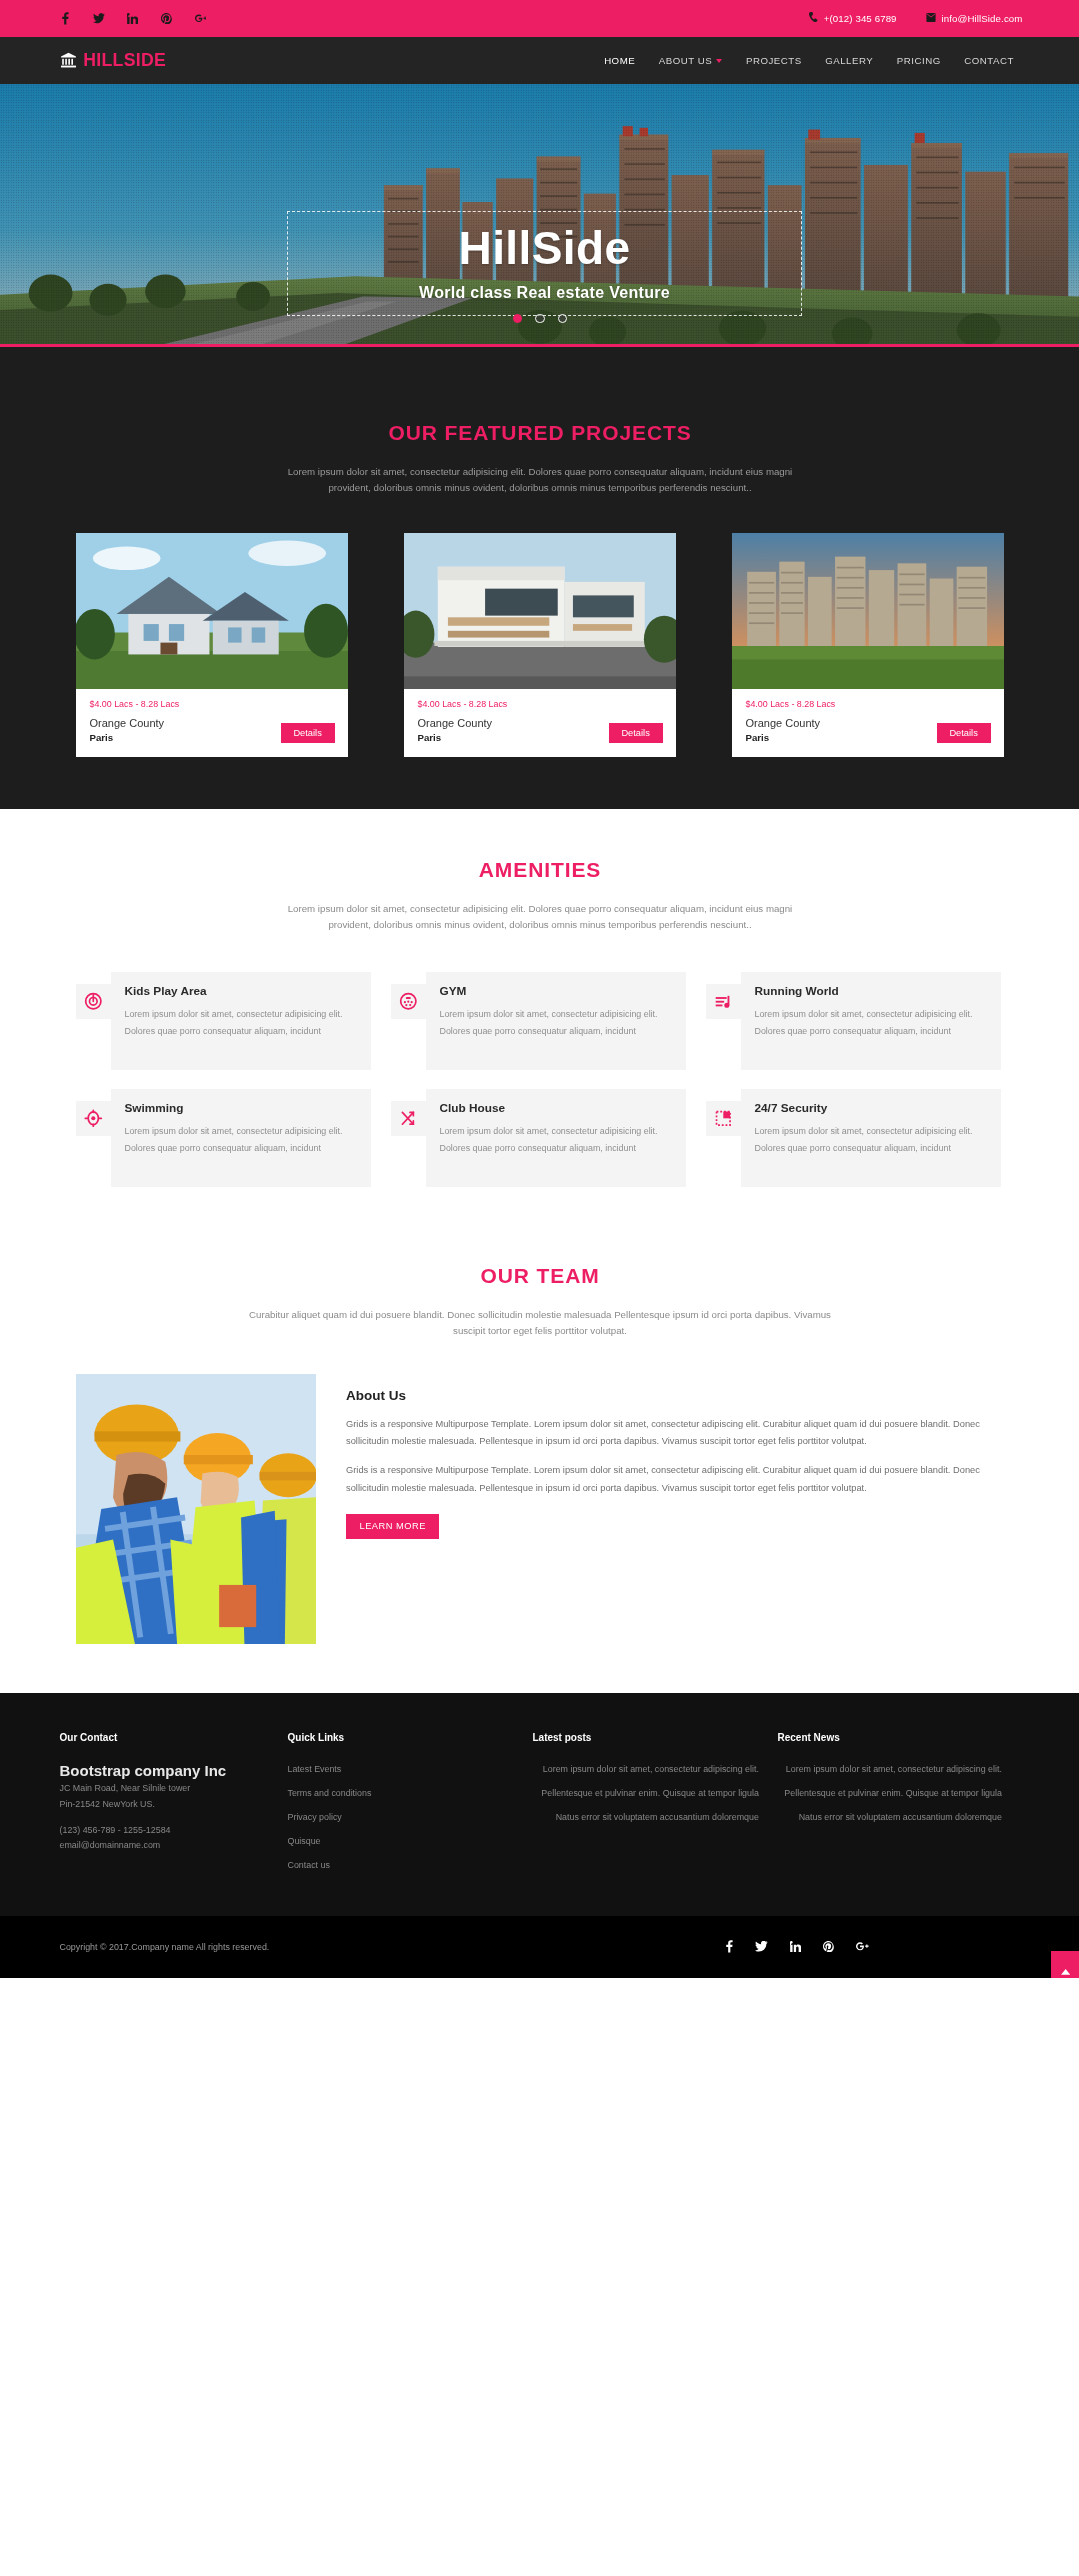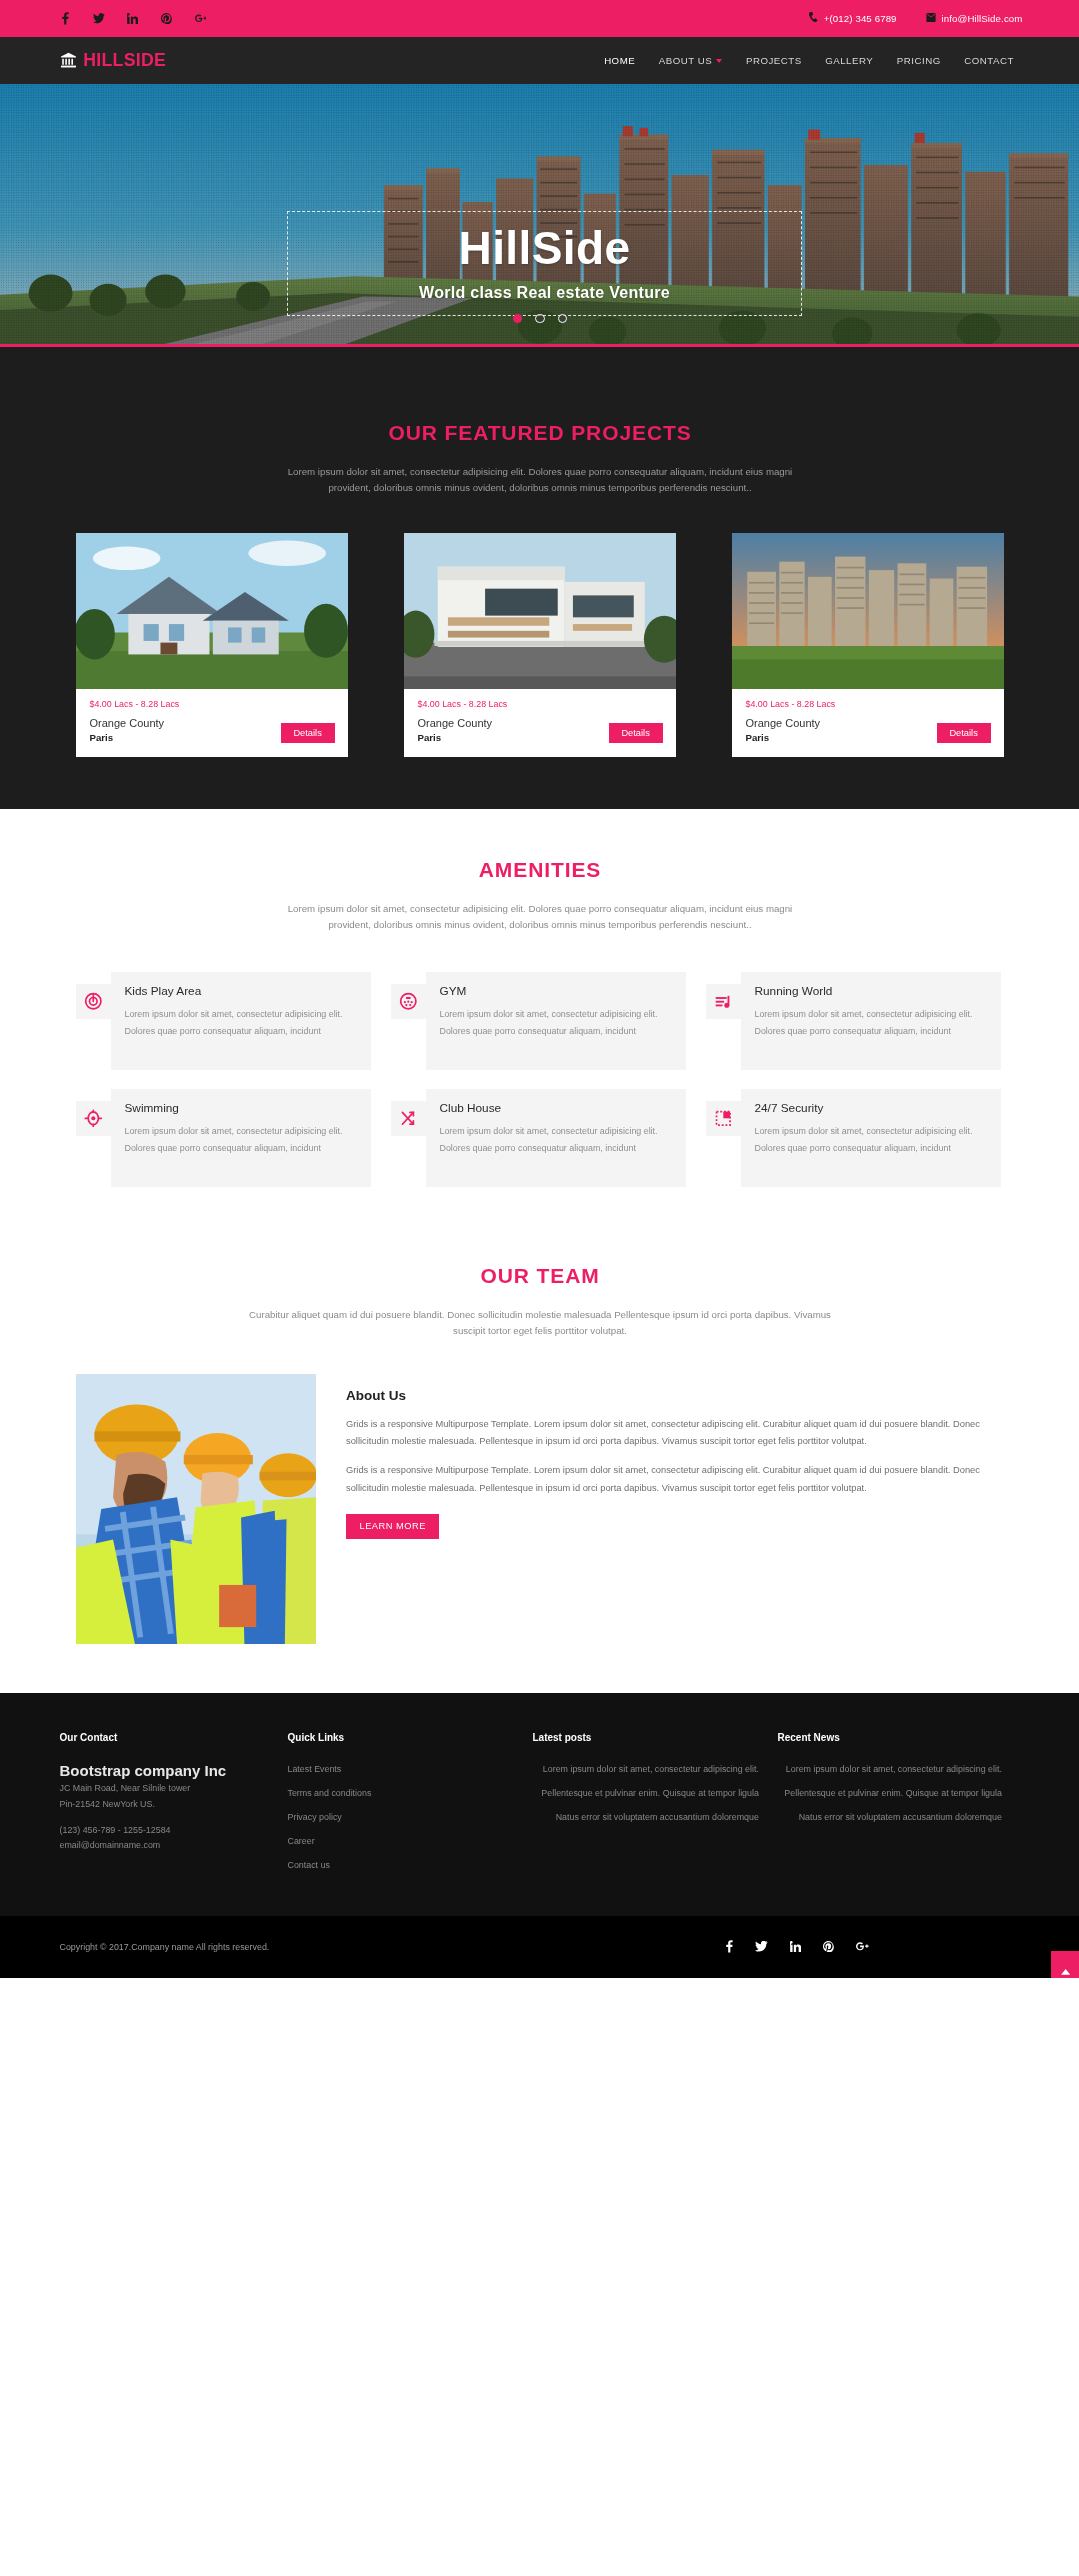--- a/index.html
+++ b/index.html
@@ -171,21 +171,21 @@
     display: flex; align-items: center; justify-content: center;
     flex: 0 0 35px;
     margin-top: 11.8px;
   }
   .amen .txt {
     background: #f4f4f4;
     padding: 11.8px 13.5px 15px;
     flex: 1;
     min-height: 98px;
   }
-  .amen h4 { font-size: 11.8px; color: #2a2a2a; font-weight: 400; margin-bottom: 8.4px;}
+  .amen h4 { font-size: 11.8px; color: #2a2a2a; font-weight: 700; margin-bottom: 8.4px;}
   .amen p { font-size: 8.9px; line-height: 1.85; color: #8f8f8f; }
 
   
   .team-row { display: flex; gap: 30px; margin-top: 35px; align-items: flex-start;}
   .team-img { width: 240px; height: 270px; overflow: hidden; flex: 0 0 240px; }
   .team-txt { flex: 1; padding-top: 13.5px; }
   .team-txt h3 { font-size: 13.5px; font-weight: 700; color: #222; margin-bottom: 13.5px;}
   .team-txt p { font-size: 9.3px; line-height: 1.85; color: #6f6f6f; margin-bottom: 11.8px;}
   .btn-learn {
     display: inline-block;
@@ -732,21 +732,21 @@
         <li>
             <a href="#">Latest Events</a>
           </li>
         <li>
             <a href="#">Terms and conditions</a>
           </li>
         <li>
             <a href="#">Privacy policy</a>
           </li>
         <li>
-            <a href="#">Career</a>
+            <a href="#">Quisque</a>
           </li>
         <li>
             <a href="#">Contact us</a>
           </li>
       </ul>
     </div>
 
     <div class="fcol">
       <h5>Latest posts</h5>
       <p class="post">Lorem ipsum dolor sit amet, consectetur adipiscing elit.</p>

